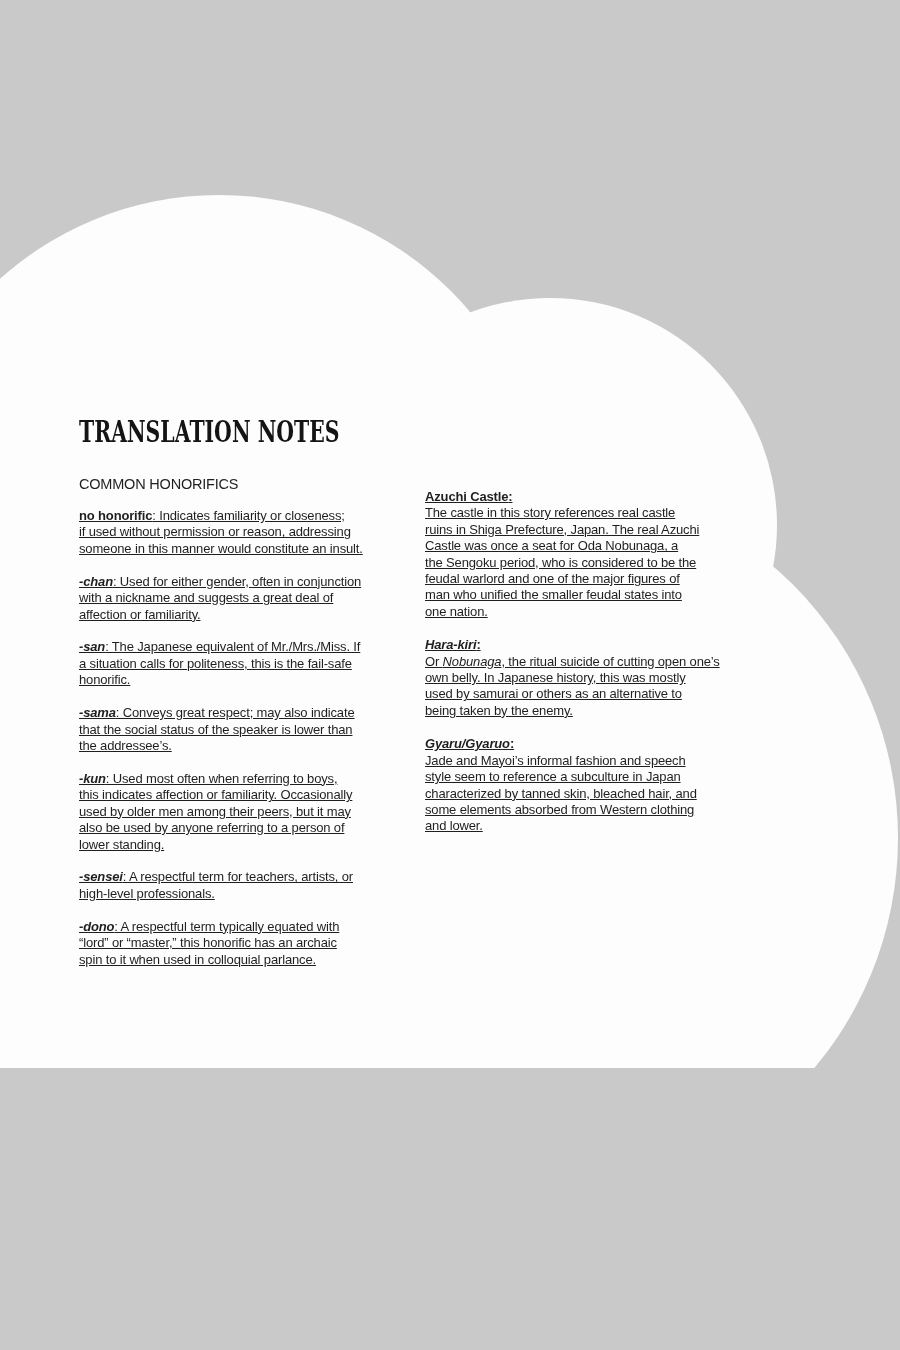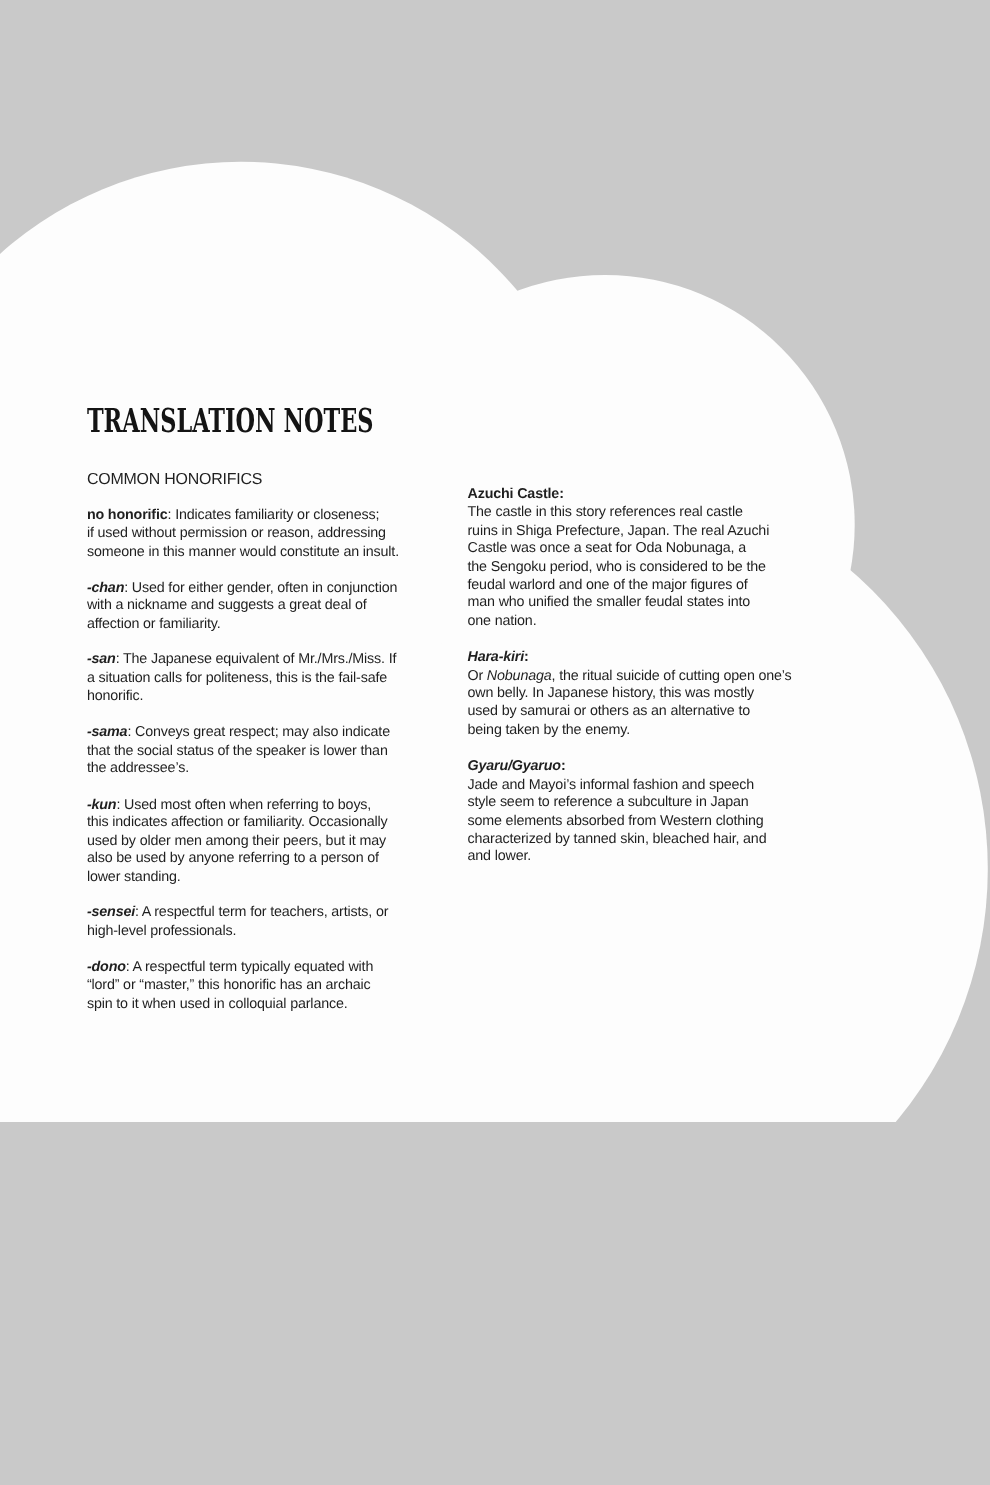--- a/index.html
+++ b/index.html
@@ -3,21 +3,21 @@
 <meta charset="utf-8">
 <style>
   :root{
     --bg:#c9c9c9;
     --cloud:#fdfdfd;
     --ink:#1f1f1f;
   }
   html,body{margin:0;padding:0;}
   body{width:900px;height:1350px;overflow:hidden;background:var(--bg);
        font-family:"Liberation Sans", sans-serif;color:var(--ink);}
-  #page{position:relative;width:900px;height:1020px;background:var(--bg);overflow:hidden;}
+  #page{position:relative;width:900px;height:1020px;background:var(--bg);overflow:hidden;margin-top:48px;}
 
   
   .cloud-circle{position:absolute;background:var(--cloud);border-radius:50%;}
   .c1{left:-109px;top:147px;width:656px;height:656px;}
   .c2{left:323px;top:250px;width:454px;height:454px;}
   .c3{left:182px;top:432px;width:716px;height:716px;}
   .c4{left:-126px;top:532px;width:688px;height:688px;}
   .c5{left:-285px;top:925px;width:330px;height:330px;}
 
   #title{
@@ -30,21 +30,21 @@
   #left-heading{
     position:absolute;left:79px;top:427px;
     font-size:14.5px;font-weight:400;letter-spacing:-0.2px;line-height:18px;
     white-space:nowrap;
   }
   .col{position:absolute;font-size:13px;line-height:16.4px;letter-spacing:-0.15px;}
   #left-col{left:79px;top:460px;width:330px;}
   #right-col{left:425px;top:441px;width:330px;}
   .para{margin:0 0 16.5px 0;}
   .sect{margin:0 0 17px 0;}
-  .line{white-space:nowrap;}
+  .line{white-space:nowrap;text-decoration:underline;}
   .sect-heading{font-weight:700;}
   b{font-weight:700;}
 </style>
 </head>
 <body>
 
 <div id="page">
 
   <div>
     <div class="cloud-circle c1"></div>
@@ -112,18 +112,18 @@
         <div class="line sect-heading"><b><i>Hara-kiri</i></b>:</div>
         <div class="line">Or <i>Nobunaga</i>, the ritual suicide of cutting open one’s</div>
         <div class="line">own belly. In Japanese history, this was mostly</div>
         <div class="line">used by samurai or others as an alternative to</div>
         <div class="line">being taken by the enemy.</div>
       </div>
       <div class="sect">
         <div class="line sect-heading"><b><i>Gyaru/Gyaruo</i></b>:</div>
         <div class="line">Jade and Mayoi’s informal fashion and speech</div>
         <div class="line">style seem to reference a subculture in Japan</div>
+        <div class="line">characterized by tanned skin, bleached hair, and</div>
         <div class="line">some elements absorbed from Western clothing</div>
-        <div class="line">characterized by tanned skin, bleached hair, and</div>
         <div class="line">and lower.</div>
       </div>
     </div>
 </div>
 
 </body></html>

